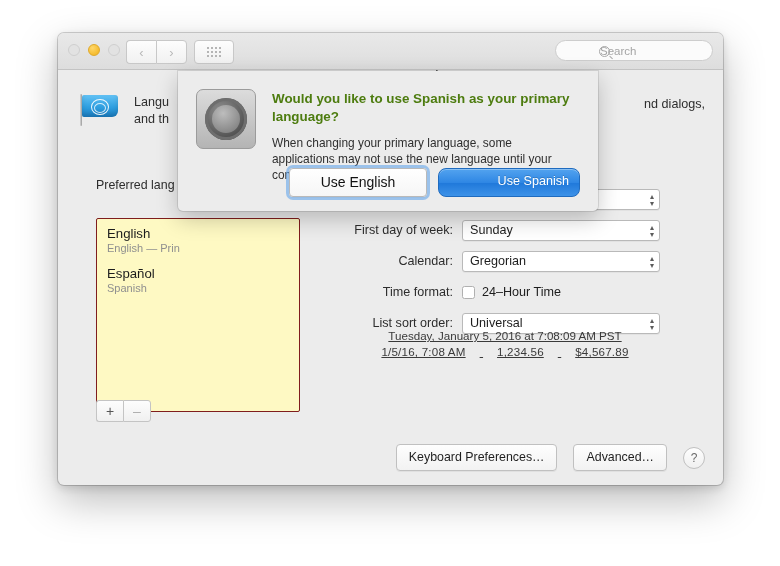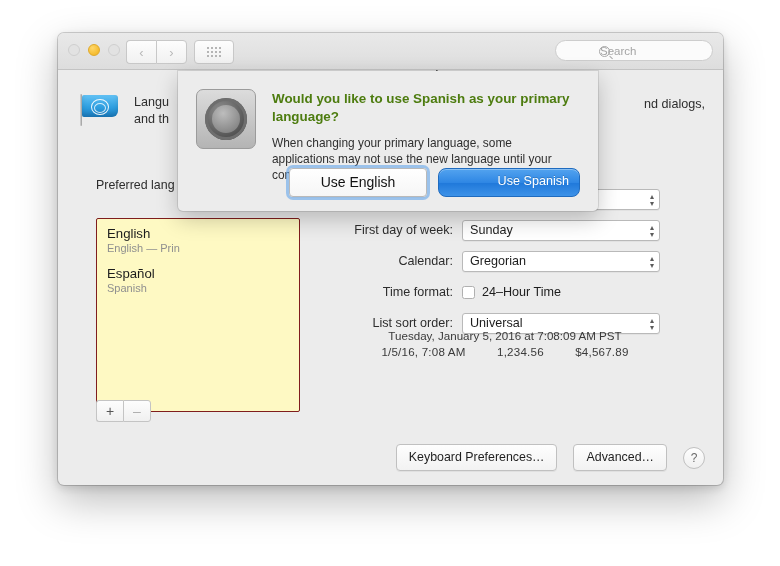--- a/index.html
+++ b/index.html
@@ -117,21 +117,21 @@
     position:relative; width: 198px; height: 21px;
     background:#fff; border:1px solid #b9b9b9; border-radius: 3px;
     font-size: 12.6px; color:#1d1d1d;
     display:flex; align-items:center; padding-left: 7px; box-sizing:border-box;
     box-shadow: 0 1px 0 rgba(0,0,0,0.04);
   }
   .stepper { position:absolute; right: 5px; top: 2px; display:flex; flex-direction:column; align-items:center; justify-content:center; height:17px; color:#5c5c5c; line-height:7px; font-size:8px; }
   .chk { width: 13px; height:13px; background:#fff; border:1px solid #b0b0b0; border-radius:2.5px; margin-right:7px; box-sizing:border-box; }
   .chklabel { font-size: 12.6px; color:#1d1d1d; }
 
-  .preview { position:absolute; left: 262px; top: 258px; width: 370px; text-align:center; font-size: 11.6px; color:#3a3a3a; line-height: 16px; }
+  .preview { position:absolute; left: 262px; top: 258px; width: 370px; text-align:center; font-size: 11.6px; color:#3a3a3a; line-height: 16px; text-decoration: underline; }
   .preview .l2 { letter-spacing:.2px; }
   .preview .l2 span { margin: 0 14px; }
 
   .bottombar { position:absolute; right: 18px; bottom: 14px; display:flex; align-items:center; gap: 16px; }
   .btn {
     background: linear-gradient(to bottom,#fefefe,#f2f2f2);
     border:1px solid #c0c0c0; border-radius: 4px;
     font-size: 12.4px; color:#1f1f1f;
     padding: 5px 12px 6px 12px;
     box-shadow: 0 1px 0 rgba(0,0,0,0.05);

